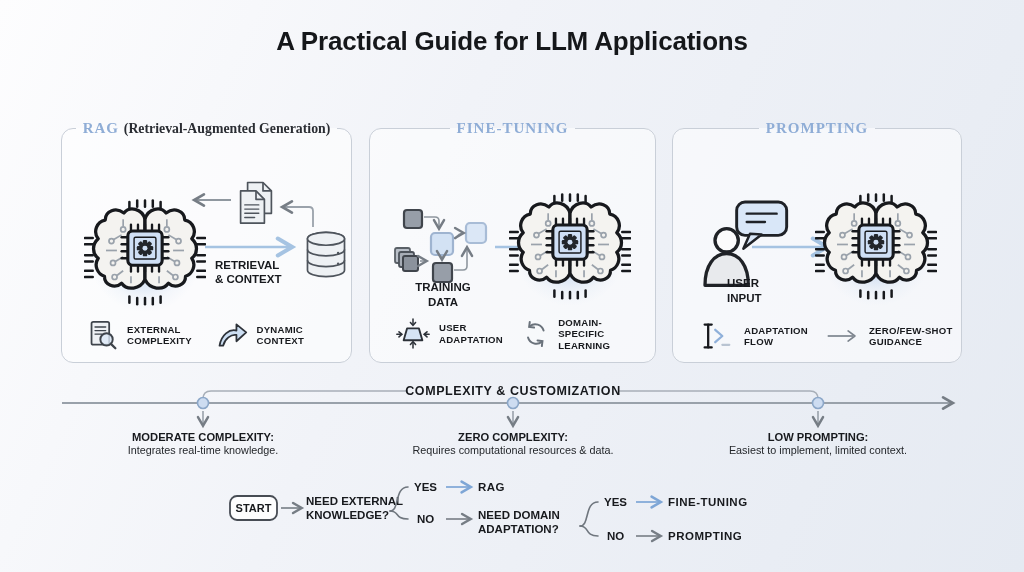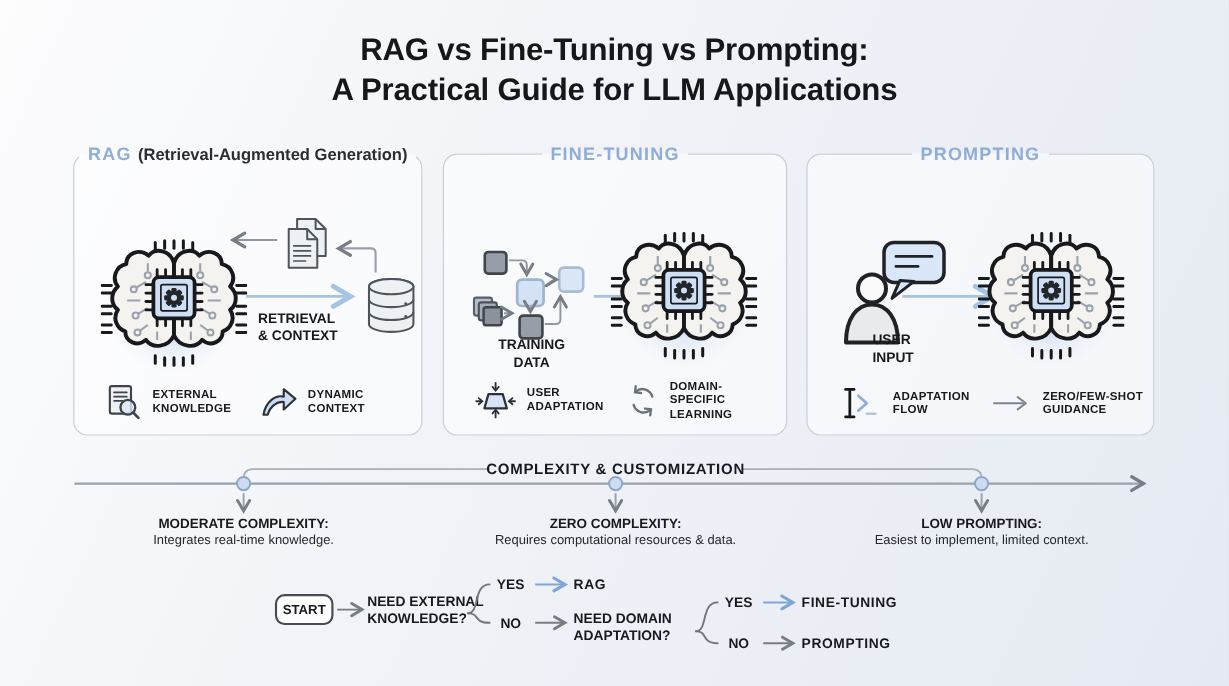--- a/index.html
+++ b/index.html
@@ -16,21 +16,21 @@
   fieldset.panel{
     position:absolute; top:120px; height:243px;
     border:1.6px solid #c9cfd8; border-radius:12px;
     background:rgba(255,255,255,0.55);
   }
   #panel-rag{ left:61px; width:291px; }
   #panel-ft { left:369px; width:287px; }
   #panel-pr { left:672px; width:290px; }
   fieldset.panel legend{
     margin-left:auto; margin-right:auto; padding:0 7px; white-space:nowrap;
-    font-weight:bold; font-size:15px; letter-spacing:1px; color:#8fadd6;
+    font-weight:bold; font-size:15px; letter-spacing:1px; color:#8fadd6;font-family:Liberation Serif, serif;
   }
   legend .subtle{ font-size:13.8px; font-weight:600; letter-spacing:0; color:#2a2d33; }
   .illus{ position:absolute; left:1px; top:18px; }
   .features{ position:absolute; left:26px; right:8px; bottom:11px; display:flex; }
   .feature{ flex:1; display:flex; align-items:center; gap:9px; }
   .flabel{ font-weight:bold; font-size:9.6px; line-height:11.5px; letter-spacing:.25px; color:#17191d; }
   .svgtext{ font-family:"Liberation Sans", sans-serif; font-weight:bold; fill:#17191d; }
   .cx-label{ position:absolute; width:280px; text-align:center; top:430px; color:#17191d; }
   .cx-label .h{ font-weight:bold; font-size:11.2px; line-height:14px; }
   .cx-label .d{ font-size:10.8px; line-height:13px; color:#24272b; }
@@ -164,21 +164,20 @@
       </g>
       <circle cx="32" cy="52" r="14" fill="#fbfbfc" stroke="#1f2227" stroke-width="4"></circle>
       <path d="M6,106 C6,82 17,68 32,68 C47,68 58,82 58,106 Z" fill="#e8eaed" stroke="#1f2227" stroke-width="4" stroke-linejoin="round"></path>
     </symbol>
   </defs>
 </svg>
 
 <div id="canvas">
 
   <div class="title">
-    <div>RAG vs Fine-Tuning vs Prompting:</div>
     <div>A Practical Guide for LLM Applications</div>
   </div>
 
   <fieldset class="panel" id="panel-rag">
     <legend><span>RAG</span> <span class="subtle">(Retrieval-Augmented Generation)</span></legend>
     <svg class="illus" width="287" height="170" viewBox="0 0 287 170">
       <use href="#sym-brain" x="21" y="44" width="122" height="117"></use>
       <use href="#sym-docs" x="172" y="26" width="42" height="45"></use>
       <use href="#sym-db" x="243" y="76" width="40" height="47"></use>
       <line x1="168" y1="45" x2="132" y2="45" stroke="#8f979f" stroke-width="1.8" marker-end="url(#chev-gray)"></line>
@@ -194,21 +193,21 @@
           <g stroke="#3e444b" stroke-width="1.6" stroke-linecap="round">
               <path d="M8,8 H20"></path>
               <path d="M8,12 H20"></path>
               <path d="M8,16 H16"></path>
             </g>
           <circle cx="21" cy="22" r="7" fill="#dce8f6" fill-opacity="0.8" stroke="#3e444b" stroke-width="2.2"></circle>
           <line x1="26" y1="27" x2="31" y2="32" stroke="#3e444b" stroke-width="2.6" stroke-linecap="round"></line>
         </svg>
         <div class="flabel">
           <div>EXTERNAL</div>
-          <div>KNOWLEDGE</div>
+          <div>COMPLEXITY</div>
         </div>
       </div>
       <div class="feature">
         <svg width="32" height="28" viewBox="0 0 36 30">
           <path d="M4,27 C6,15 15,8 23,10 L23,3 L34,12 L23,22 L23,15 C17,14 10,19 8,27 Z" fill="#ccdef2" stroke="#2c3138" stroke-width="2" stroke-linejoin="round"></path>
         </svg>
         <div class="flabel">
           <div>DYNAMIC</div>
           <div>CONTEXT</div>
         </div>

